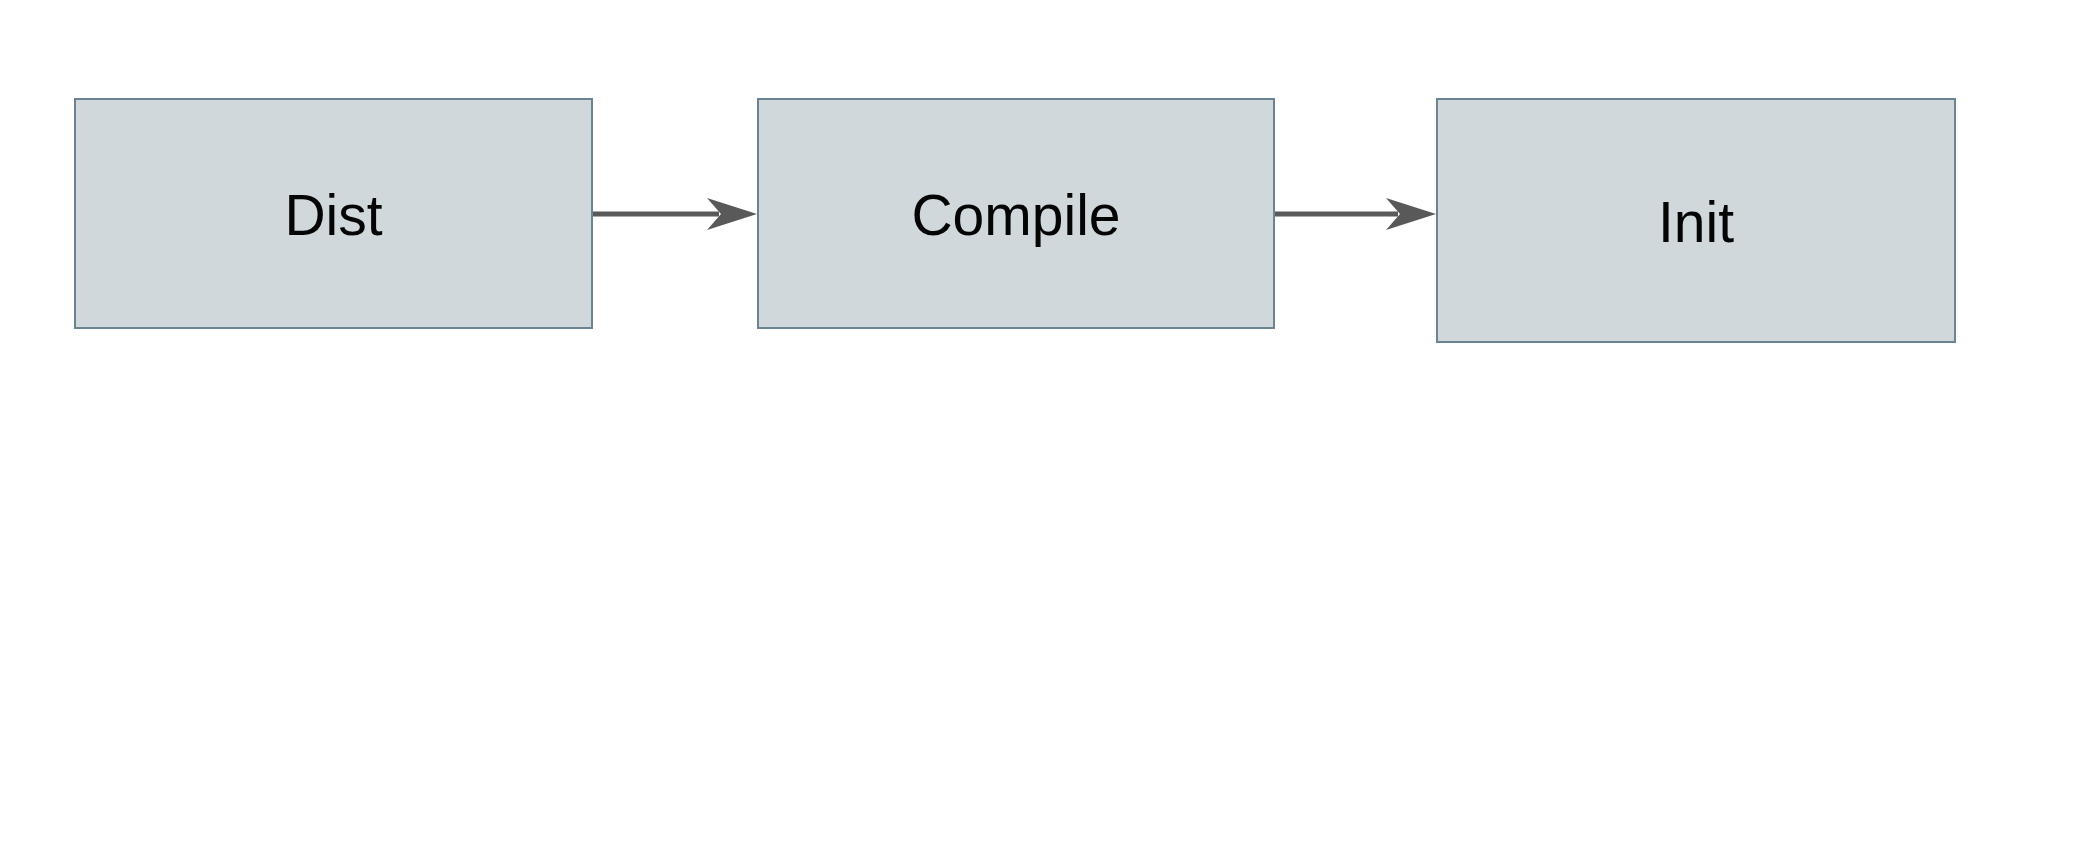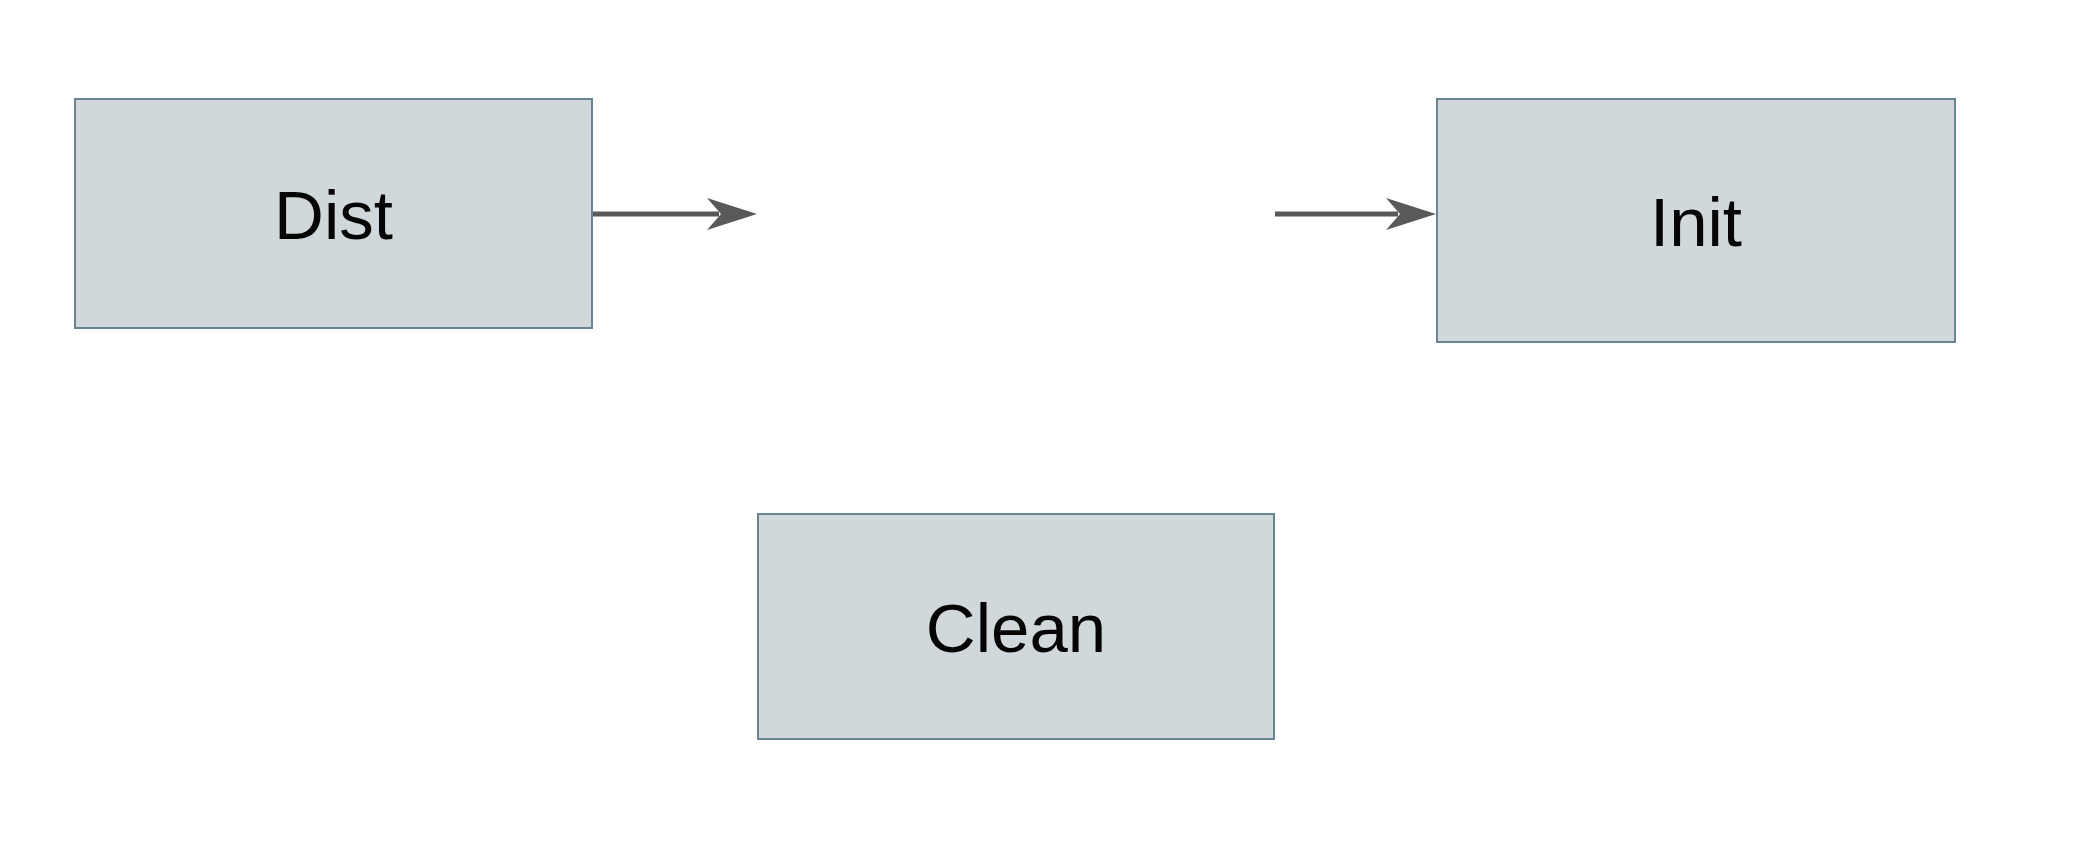--- a/index.html
+++ b/index.html
@@ -18,21 +18,21 @@
   .node {
     position: absolute;
     box-sizing: border-box;
     background: var(--node-fill, #d1d8db);
     border: 2px solid var(--node-border, #6a8591);
     display: flex;
     align-items: center;
     justify-content: center;
   }
   .node-label {
-    font-size: 69px;
+    font-size: 57px;
     line-height: 1;
     color: var(--text, #000000);
     white-space: nowrap;
     transform: translateY(2px);
   }
   .node-dist    { left: 74px;   top: 98px;  width: 519px; height: 231px; }
   .node-compile { left: 757px;  top: 98px;  width: 518px; height: 231px; }
   .node-init    { left: 1436px; top: 98px;  width: 520px; height: 245px; }
   .node-clean   { left: 757px;  top: 513px; width: 518px; height: 227px; }
   .connector {
@@ -55,29 +55,29 @@
     <span class="node-label">Dist</span>
   </div>
 
   <div class="connector connector-1">
     <svg viewBox="0 0 164 40">
       <line class="shaft" x1="0" y1="20" x2="126" y2="20"></line>
       <polygon class="head" points="164,20 114,4 128,20 114,36"></polygon>
     </svg>
   </div>
 
+  <div class="node node-compile">
+    <span class="node-label">Compile</span>
+  </div>
 
   <div class="connector connector-2">
     <svg viewBox="0 0 161 40">
       <line class="shaft" x1="0" y1="20" x2="123" y2="20"></line>
       <polygon class="head" points="161,20 111,4 125,20 111,36"></polygon>
     </svg>
   </div>
 
   <div class="node node-init">
     <span class="node-label">Init</span>
   </div>
 
-  <div class="node node-clean">
-    <span class="node-label">Clean</span>
-  </div>
 
 </div>
 
 </body></html>

